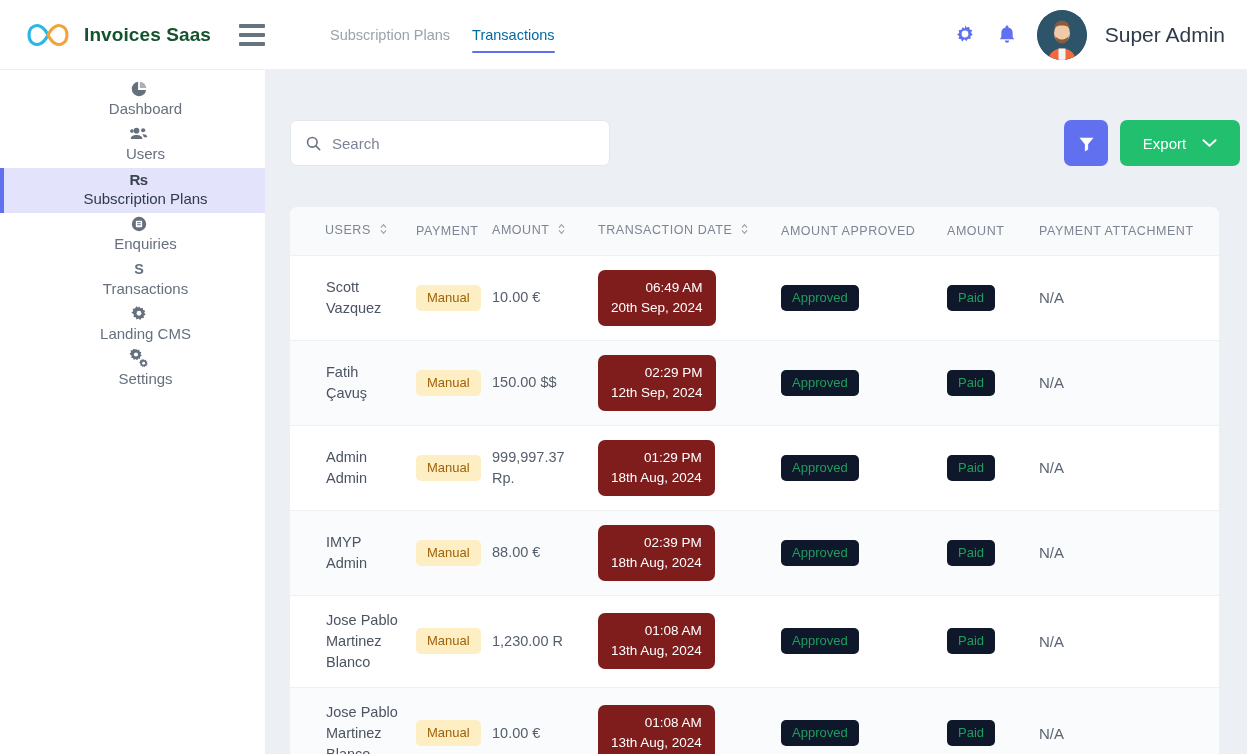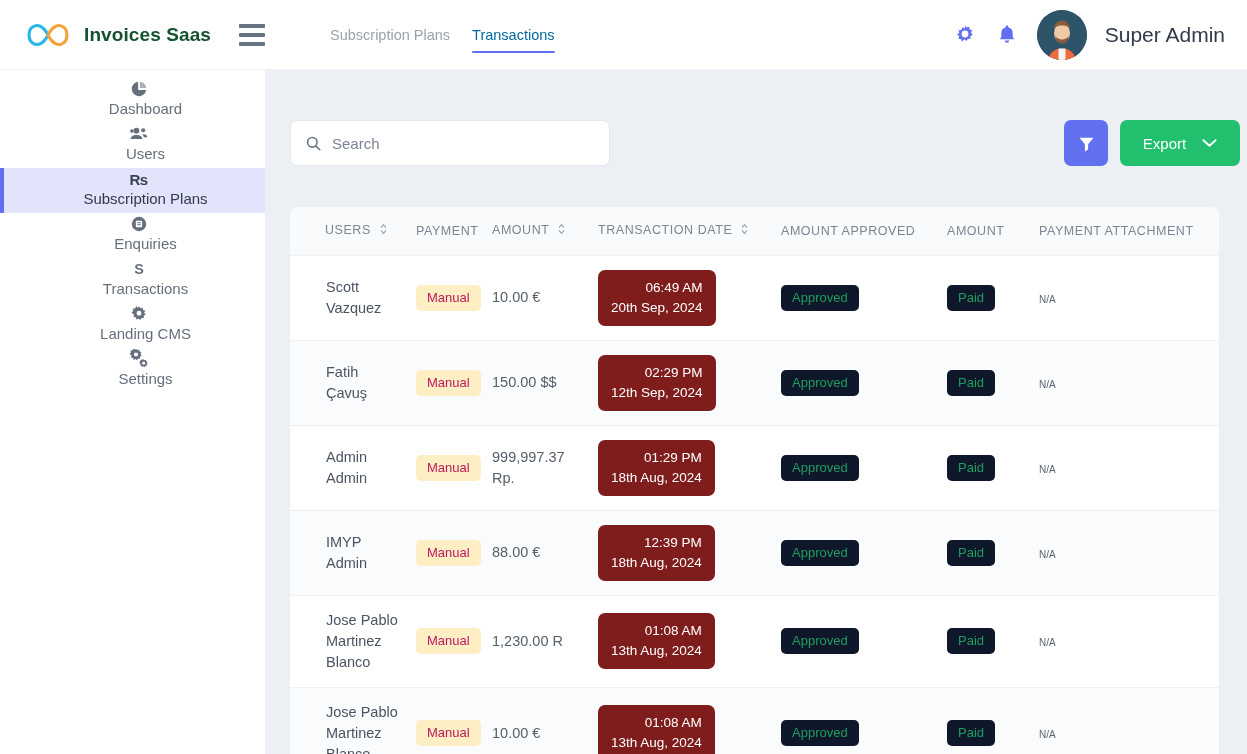--- a/index.html
+++ b/index.html
@@ -144,28 +144,28 @@
   }
   tbody td:first-child { padding-left: 36px; }
   tbody tr:nth-child(even) { background: #fafbfc; }
   .user-cell { color: #4b5462; line-height: 21px; }
   .amount-cell { line-height: 21px; }
 
   .badge {
     display: inline-block; padding: 5px 11px; border-radius: 5px;
     font-size: 13px; line-height: 16px; white-space: nowrap;
   }
-  .badge-manual { background: #fdeec4; color: #be185d; text-align: center; }
+  .badge-manual { background: #fdeec4; color: #a16207; text-align: center; }
   .badge-green { background: #0f172a; color: #1f9d5f; }
   .date-pill {
     display: inline-block; background: #7f1d1d; color: #fff;
     border-radius: 7px; padding: 8px 13px; text-align: right;
     font-size: 13.5px; line-height: 20px; white-space: nowrap;
   }
-  .na { color: #5b6472; font-size: 10px; }
+  .na { color: #5b6472; font-size: 15px; }
 
   .col-users { width: 118px; }
   .col-payment { width: 76px; }
   .col-amount { width: 106px; }
   .col-date { width: 183px; }
   .col-approved { width: 166px; }
   .col-status { width: 92px; }
   .col-attach { width: 259px; }
 </style>
 </head>
@@ -386,21 +386,21 @@
           <td><span class="date-pill"><span>01:29 PM</span><br><span>18th Aug, 2024</span></span></td>
           <td><span class="badge badge-green">Approved</span></td>
           <td><span class="badge badge-green">Paid</span></td>
           <td><span class="na">N/A</span></td>
         </tr>
 
         <tr>
           <td class="user-cell">IMYP Admin</td>
           <td><span class="badge badge-manual">Manual</span></td>
           <td class="amount-cell">88.00 €</td>
-          <td><span class="date-pill"><span>12:39 PM</span><br><span>18th Aug, 2024</span></span></td>
+          <td><span class="date-pill"><span>02:39 PM</span><br><span>18th Aug, 2024</span></span></td>
           <td><span class="badge badge-green">Approved</span></td>
           <td><span class="badge badge-green">Paid</span></td>
           <td><span class="na">N/A</span></td>
         </tr>
 
         <tr>
           <td class="user-cell">Jose Pablo Martinez Blanco</td>
           <td><span class="badge badge-manual">Manual</span></td>
           <td class="amount-cell">1,230.00 R</td>
           <td><span class="date-pill"><span>01:08 AM</span><br><span>13th Aug, 2024</span></span></td>

